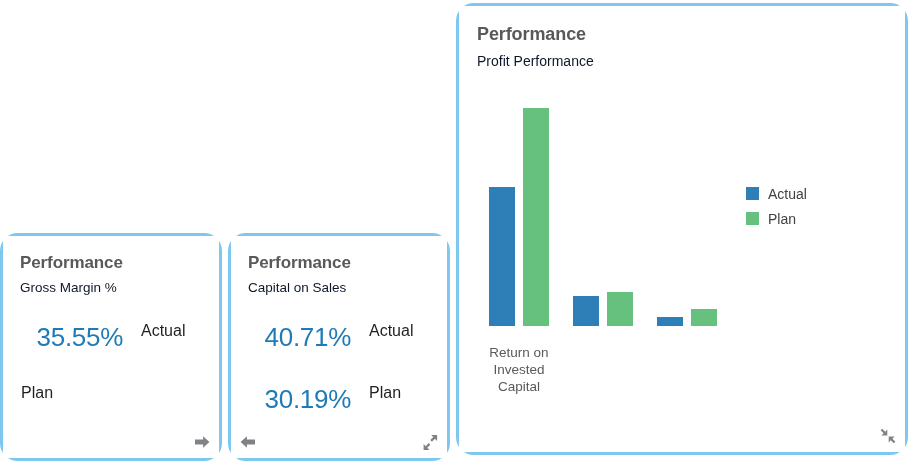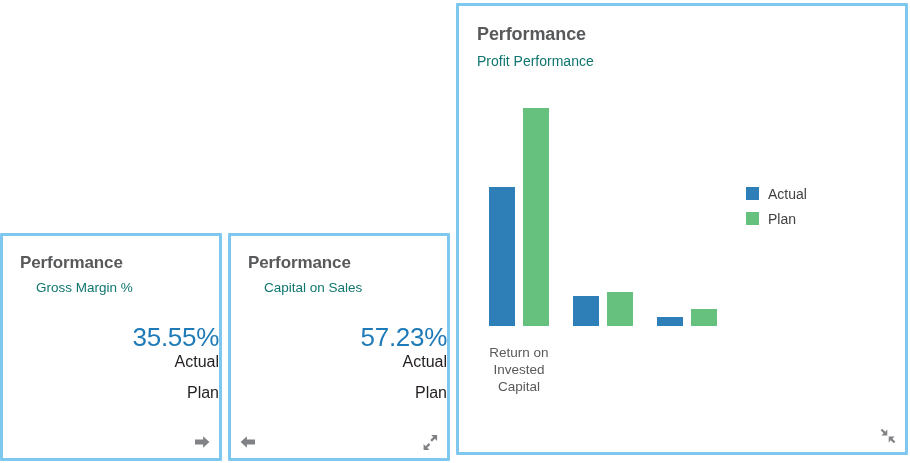--- a/index.html
+++ b/index.html
@@ -14,21 +14,21 @@
     font-family: "Liberation Sans", sans-serif;
     overflow: hidden;
   }
 
   
   .card {
     position: absolute;
     box-sizing: border-box;
     background: #ffffff;
     border: 3px solid #7ec8ef;
-    border-radius: 1px;
+    border-radius: 18px;
   }
   .card-inner {
     position: absolute;
     inset: 0;
     background: #ffffff;
     border-radius: 4px;
     overflow: hidden;
   }
 
   .kpi-card { width: 222px; height: 228px; }
@@ -38,37 +38,36 @@
 
   
   .card-title {
     font-size: 17px;
     font-weight: bold;
     color: #58595b;
     letter-spacing: -0.1px;
   }
   .card-subtitle {
     font-size: 13.5px;
-    color: #0f766e;
+    color: #0f172a;
     font-weight: normal;
   }
   .kpi-head { position: absolute; left: 17px; top: 17px; }
-  .kpi-head .card-subtitle { margin-top: 7px; margin-left: 16px; }
+  .kpi-head .card-subtitle { margin-top: 7px; }
 
   
   .kpi-rows {
     position: absolute;
     left: 0; right: 0;
     top: 86px;
   }
   .kpi-row {
     display: flex;
-    align-items: flex-end;
+    align-items: flex-start;
     height: 62px;
-    flex-direction: column;
   }
   .kpi-value {
     width: 120px;
     text-align: right;
     font-size: 26px;
     color: #1f7ab8;
     letter-spacing: -0.3px;
   }
   .kpi-label {
     padding-left: 18px;
@@ -186,24 +185,25 @@
 <div class="card kpi-card" id="card-return-sales">
   <div class="card-inner">
 
     <div class="kpi-head">
       <div class="card-title">Performance</div>
       <div class="card-subtitle">Capital on Sales</div>
     </div>
 
     <div class="kpi-rows">
       <div class="kpi-row">
-        <span class="kpi-value">57.23%</span>
+        <span class="kpi-value">40.71%</span>
         <span class="kpi-label">Actual</span>
       </div>
       <div class="kpi-row">
+        <span class="kpi-value">30.19%</span>
         <span class="kpi-label">Plan</span>
       </div>
     </div>
 
     <div class="corner-icon ci-bl">
       <svg viewBox="0 0 18 18">
           <path d="M16 6.4H7.9V3.2L1.6 9l6.3 5.8v-3.2H16z"></path>
         </svg>
     </div>
     <div class="corner-icon ci-br">

